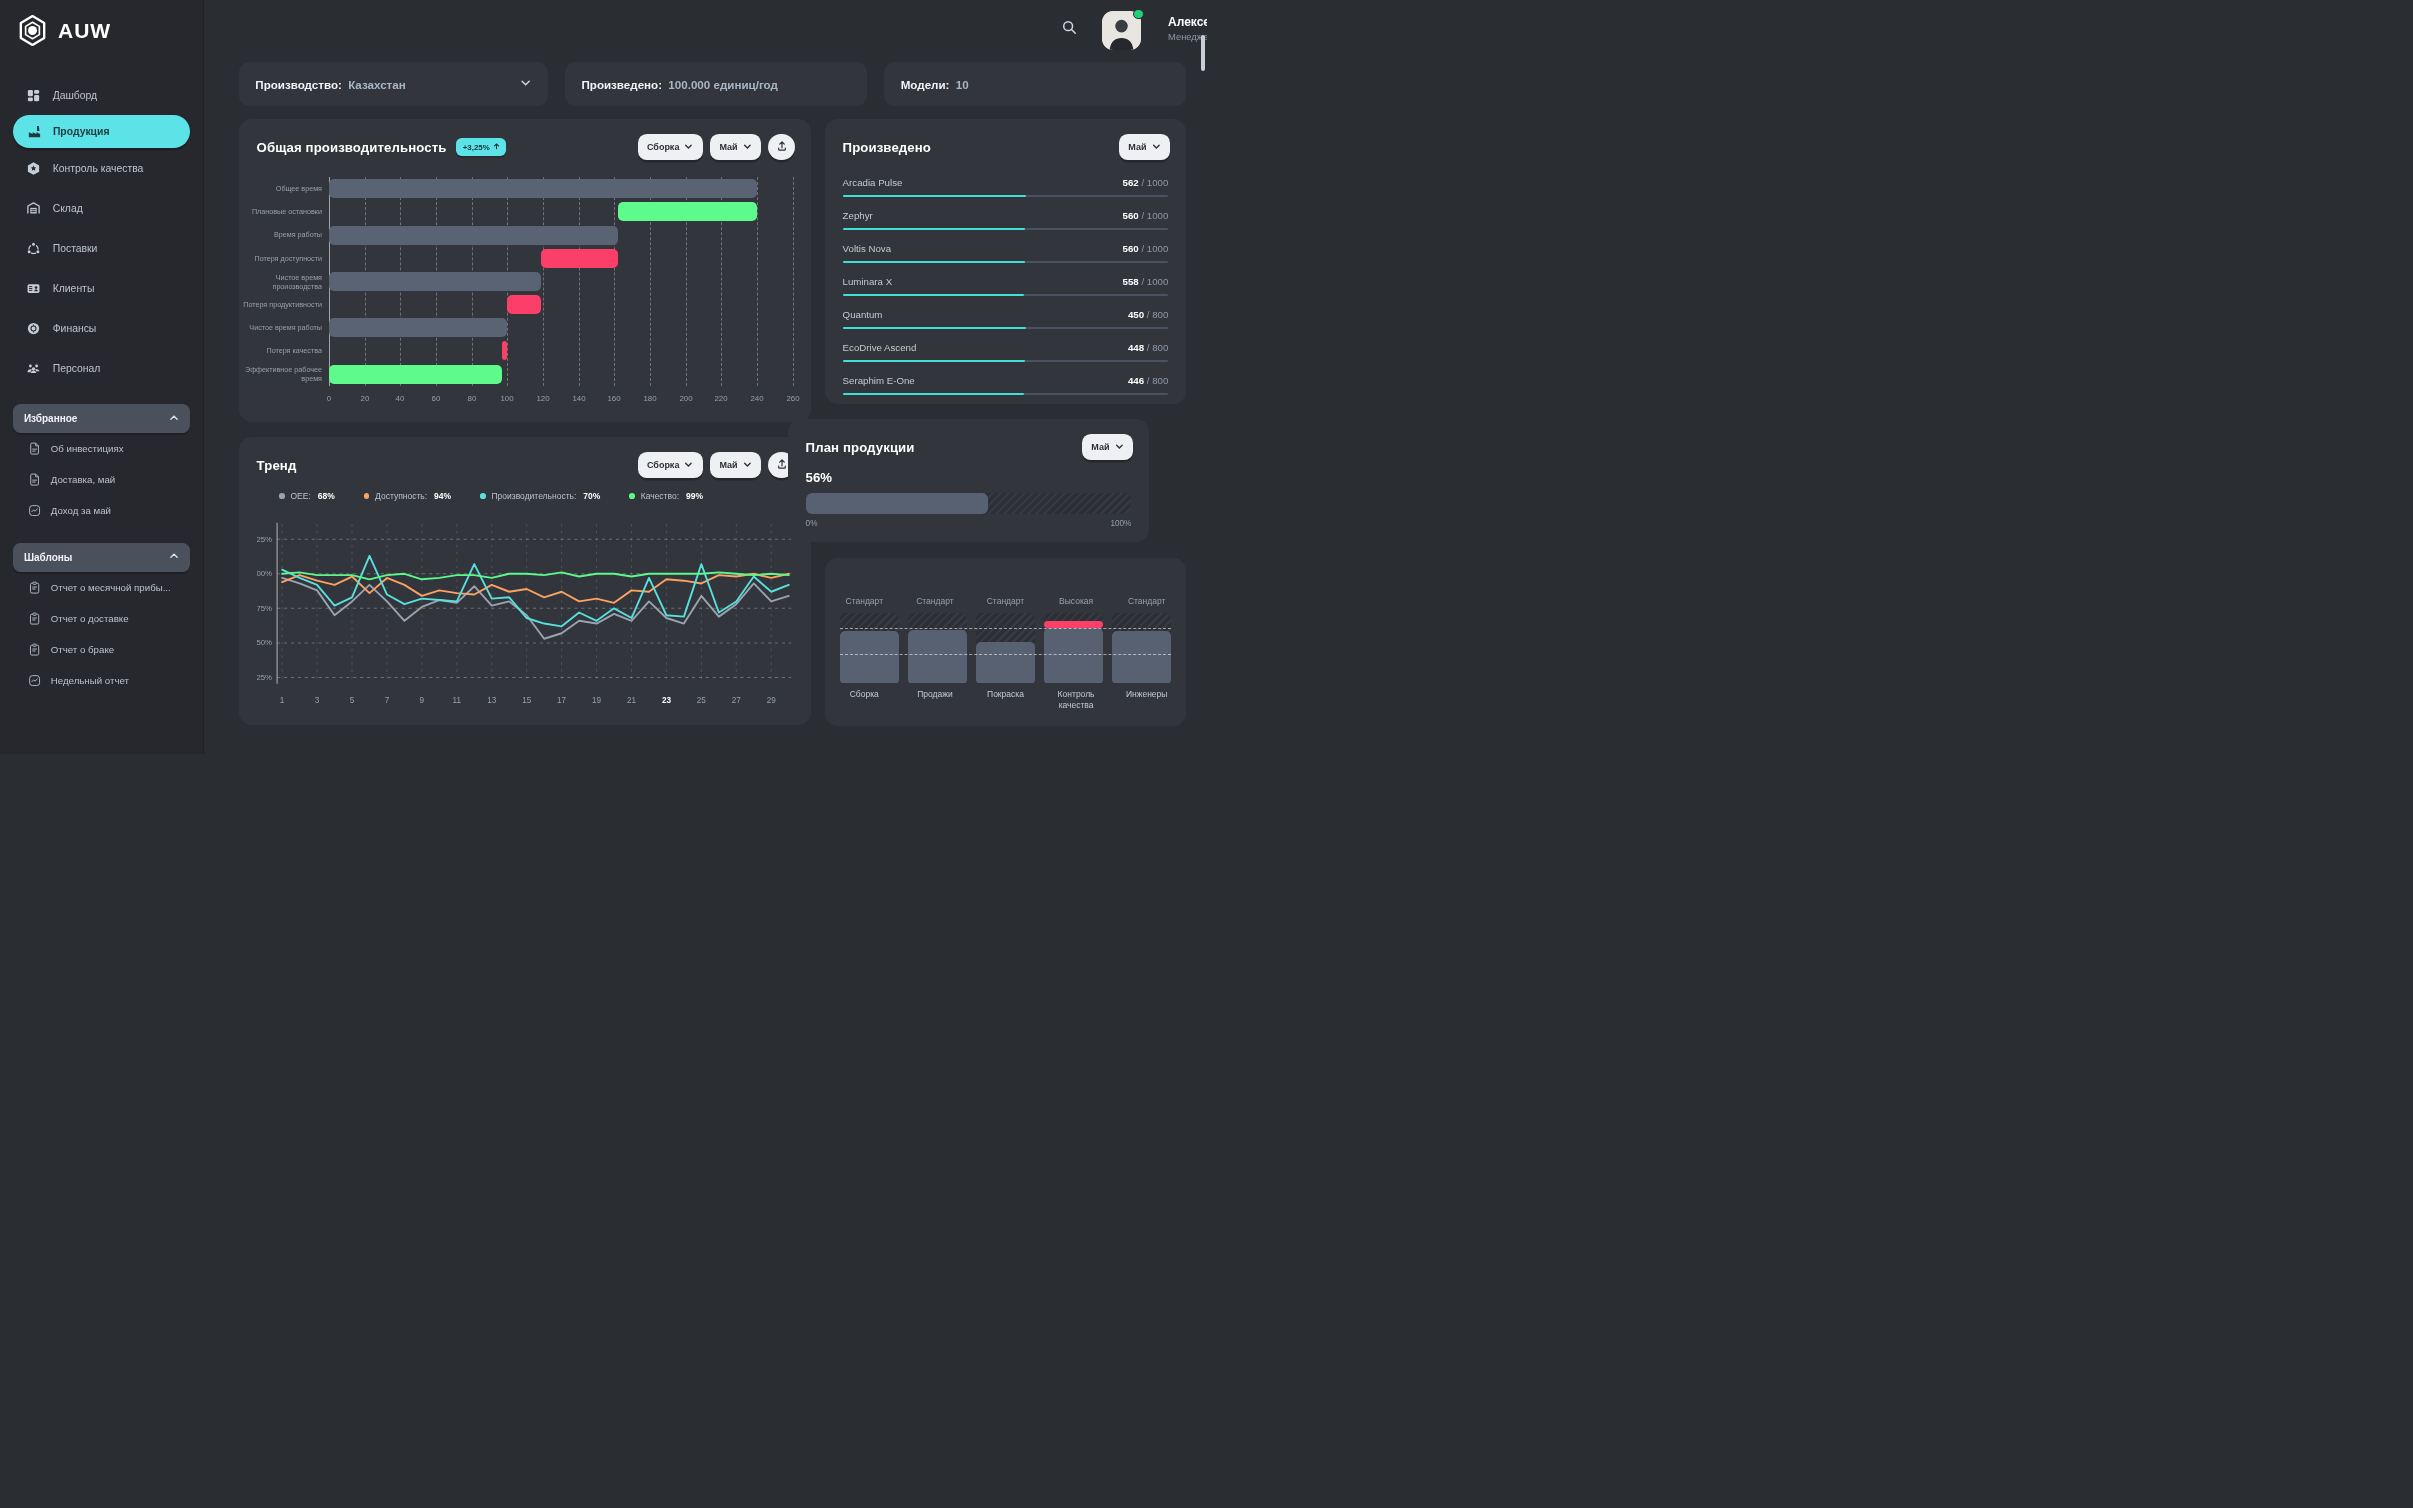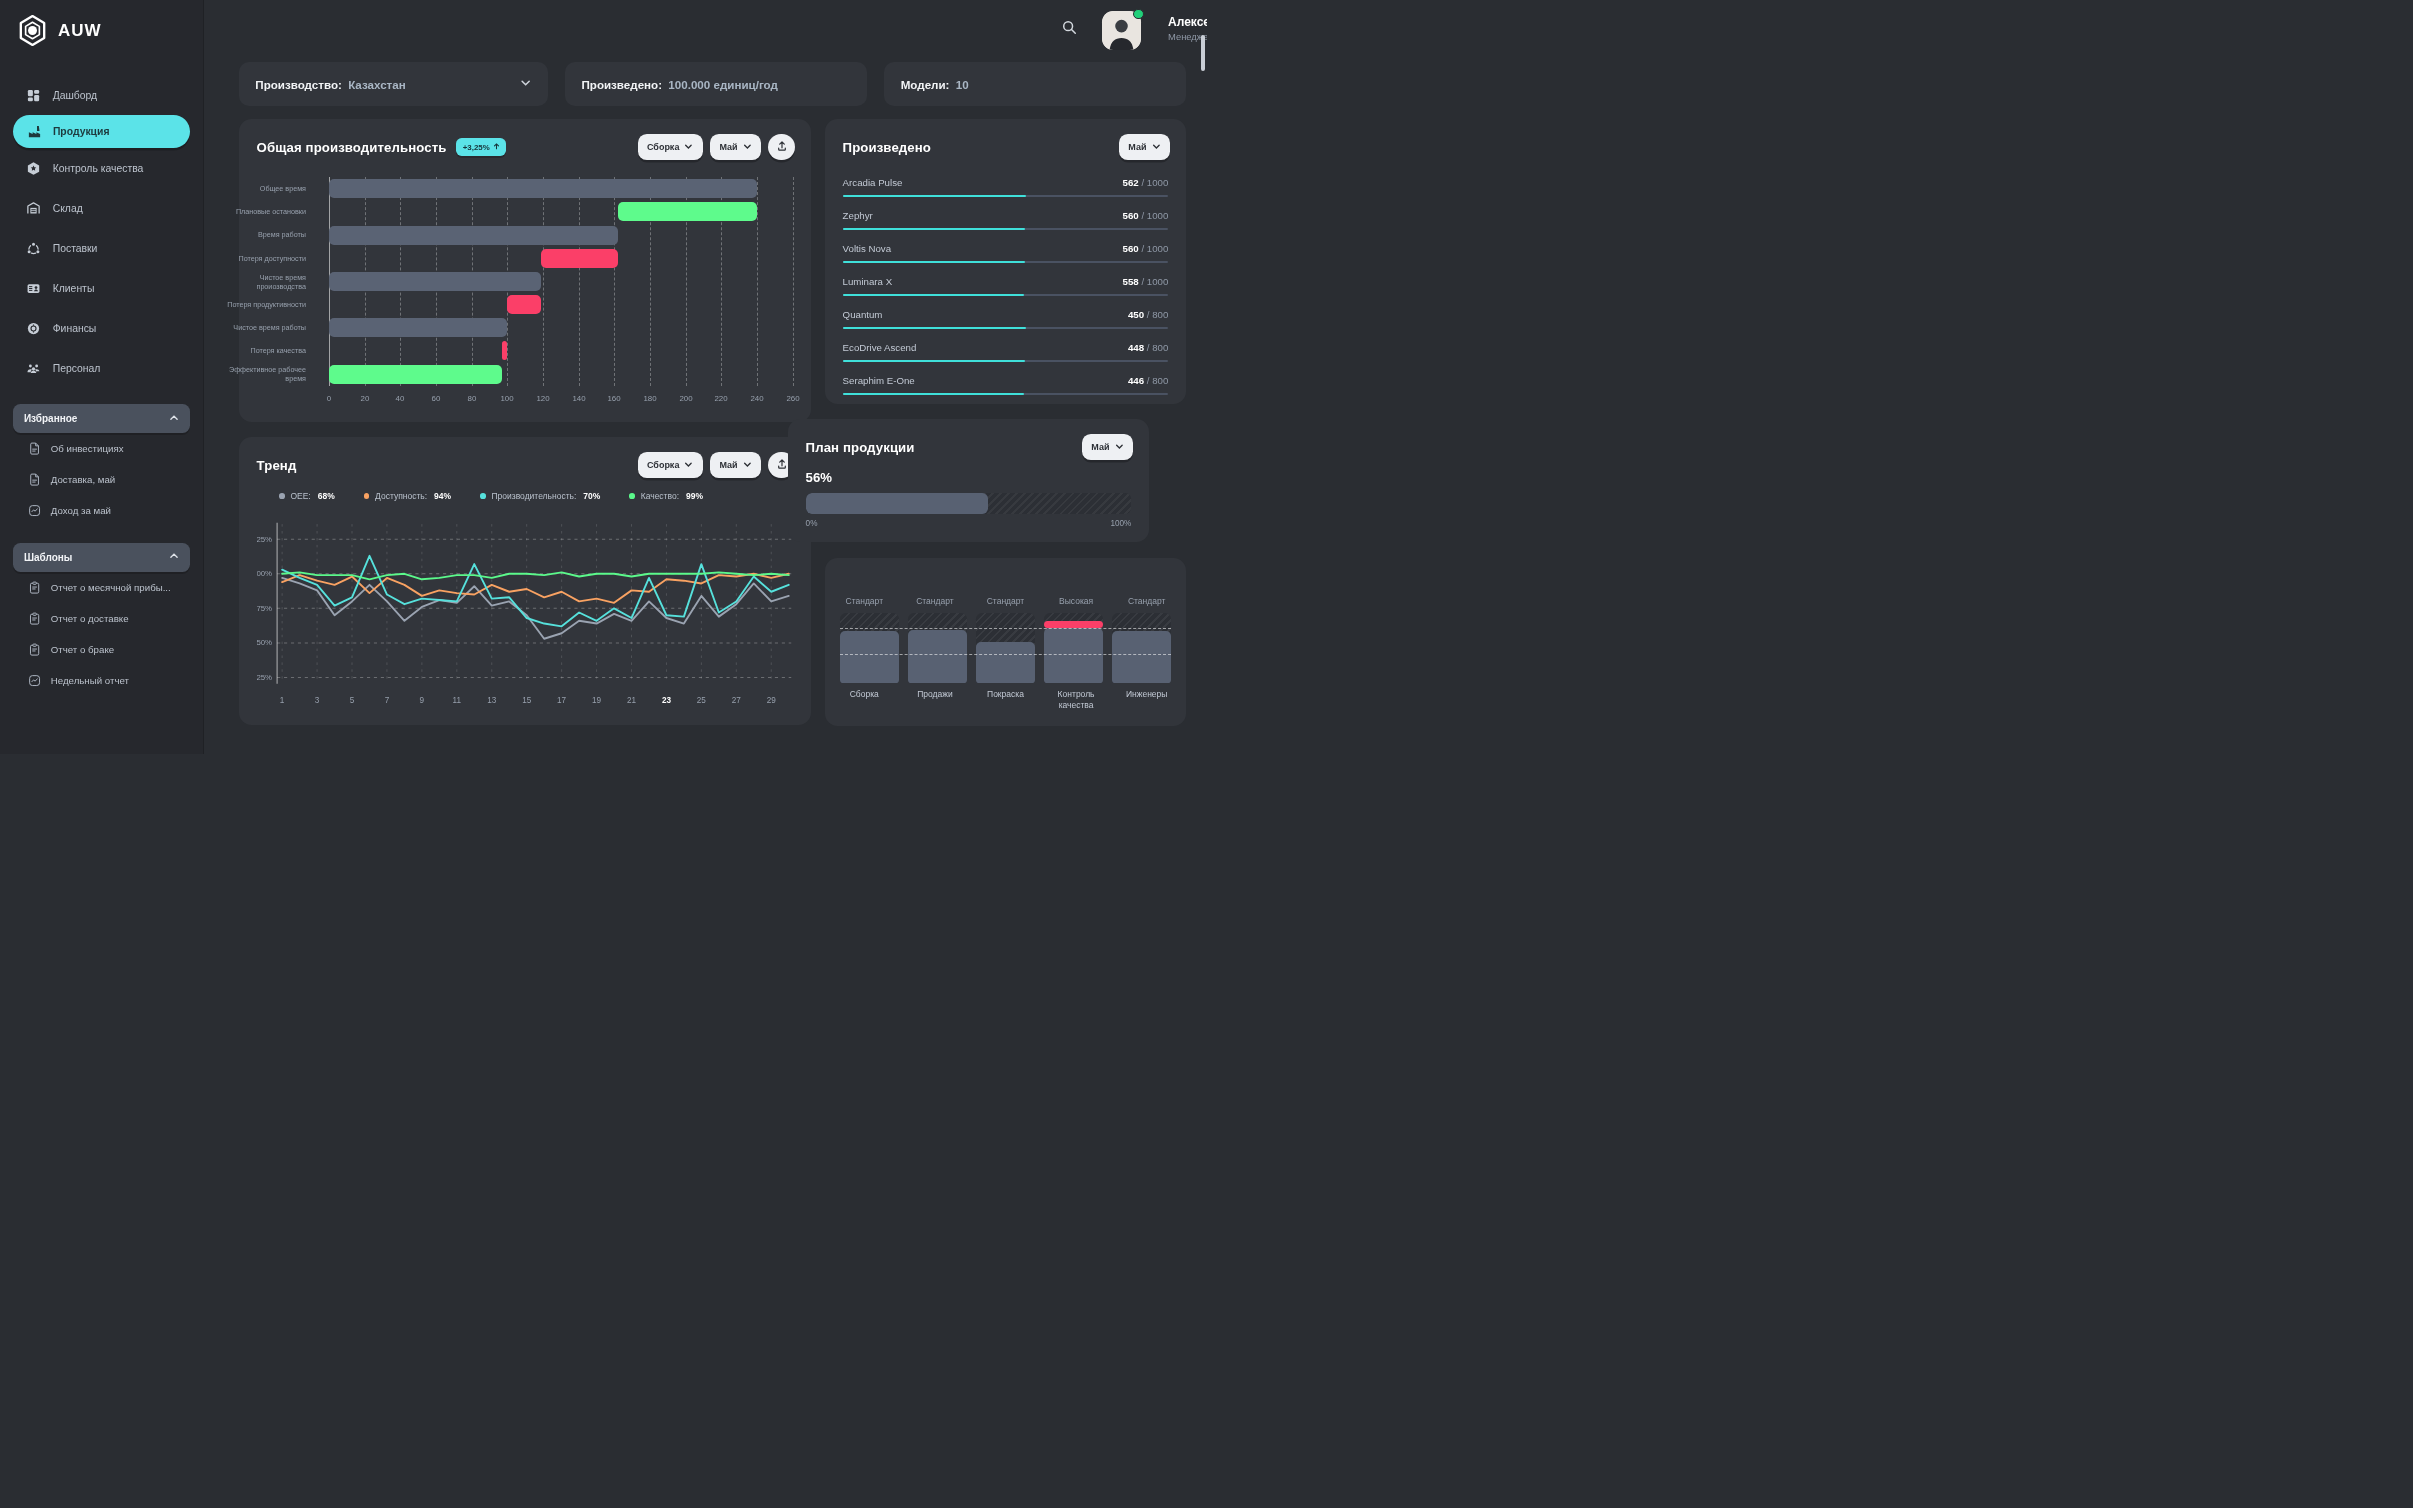--- a/index.html
+++ b/index.html
@@ -13,21 +13,21 @@
   .hatch {
     background-image:repeating-linear-gradient(135deg, rgba(255,255,255,0.055) 0px, rgba(255,255,255,0.055) 1.3px, transparent 1.3px, transparent 4.4px);
   }
   
   .sidebar {
     position:absolute; left:0; top:0; width:204px; height:754px;
     background:#26282d; border-right:0.6px solid #1f2125;
   }
   .brand { display:flex; align-items:center; gap:8.8px; padding:14px 0 0 16.3px; }
   .brand-logo svg { width:33px; height:33px; display:block; }
-  .brand-name { font-size:17px; font-weight:800; letter-spacing:0.9px; color:#fff; }
+  .brand-name { font-size:21px; font-weight:800; letter-spacing:0.9px; color:#fff; }
   .nav { margin-top:28px; }
   .nav-item {
     display:flex; align-items:center; gap:11.3px; height:40px; padding-left:26.4px;
     color:#bcc3cd; font-size:10.4px; cursor:pointer;
   }
   .nav-item .ico { width:15px; height:15px; color:#c6cdd6; flex:0 0 15px; }
   .nav-item .ico svg { width:15px; height:15px; display:block; }
   .nav-item.active {
     background:#5be3e8; color:#1d3a3e; font-weight:700;
     margin:0 12.6px 0 12.6px; padding-left:14px; height:33px; border-radius:628px;
@@ -87,21 +87,21 @@
     font-weight:700; font-size:9px; padding:0 9.4px; height:26.4px; border-radius:8.8px;
     border:none; cursor:pointer; font-family:inherit; box-shadow:0 2.5px 0 rgba(0,0,0,.25); }
   .pill svg { width:8.8px; height:8.8px; }
   .icon-btn { width:26.4px; height:26.4px; border-radius:50%; background:#eef0f3; border:none;
     display:flex; align-items:center; justify-content:center; cursor:pointer;
     color:#2d3036; box-shadow:0 2.5px 0 rgba(0,0,0,.25); }
   .icon-btn svg { width:12px; height:12px; }
   
   .wf { position:absolute; left:0; top:0; right:0; bottom:0; }
   .wf-labels { position:absolute; left:0; top:58px; width:83px; height:209px; }
-  .wf-label { position:absolute; right:16px; width:83px; display:flex; align-items:center;
+  .wf-label { position:absolute; right:0; width:83px; display:flex; align-items:center;
     justify-content:flex-end; text-align:right; color:#97a0ad; font-size:7.2px; line-height:1.25; }
   .wf-plot { position:absolute; left:90px; top:58px; width:464px; height:209px; }
   .wf-axis { position:absolute; left:0; top:0; bottom:0; border-left:1.3px solid rgba(255,255,255,.55); }
   .wf-grid { position:absolute; top:0; bottom:0; border-left:1.3px dashed rgba(255,255,255,.30); }
   .wf-bar { position:absolute; height:19px; border-radius:5px; }
   .wf-ticks { position:absolute; left:90px; top:275px; width:464px; height:12.6px; }
   .wf-tick { position:absolute; transform:translateX(-50%); color:#97a0ad; font-size:7.9px; }
   
   .legend { display:flex; align-items:center; gap:29px; margin:12.6px 0 0 40px; }
   .leg-item { display:flex; align-items:center; gap:5.7px; font-size:8.5px; color:#b9c1cc; }

